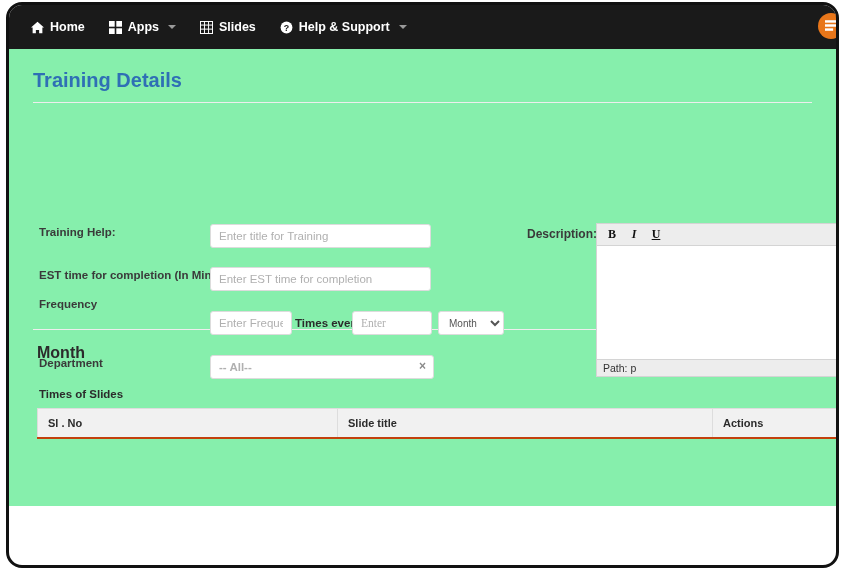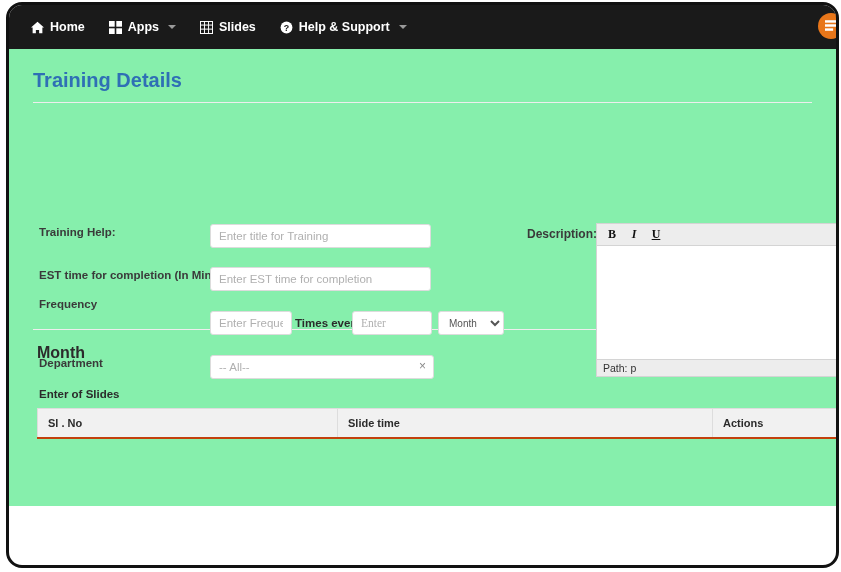--- a/index.html
+++ b/index.html
@@ -115,20 +115,21 @@
     font-family: "Liberation Sans", sans-serif;
     font-size: 10px; color: #555555;
     padding: 0 4px 0 6px;
     outline: none;
   }
   .dept-wrap {
     position: absolute;
     left: 201px; top: 238px; width: 224px; height: 24px;
     border: 1px solid #dcdcdc; border-radius: 3px;
     background: #ffffff;
+    font-weight: bold;
   }
   .dept-val {
     position: absolute; left: 8px; top: 5px;
     font-size: 11.5px; color: #b0b0b0;
   }
   .dept-clear {
     position: absolute; right: 7px; top: 3px;
     font-size: 12px; color: #8a8a8a; cursor: pointer;
     font-family: "Liberation Sans", sans-serif;
   }
@@ -321,27 +322,27 @@
           <div class="tb-btn tb-u">U</div>
         </div>
         <div class="editor-body" contenteditable="true" style=""></div>
         <div class="editor-status">Path: p</div>
       </div>
     </div>
 
     <div class="section-rule"></div>
 
     <div class="slides-title">Month</div>
-    <div class="list-label">Enter of Slides</div>
+    <div class="list-label">Times of Slides</div>
 
     <table class="slides-table">
       <thead>
         <tr>
           <th class="col-sl">Sl . No</th>
-          <th class="col-title">Slide time</th>
+          <th class="col-title">Slide title</th>
           <th class="col-actions">Actions</th>
         </tr>
       </thead>
       <tbody class="tbody-empty"></tbody>
     </table>
 
   </div>
 </div>
 
 </body></html>

